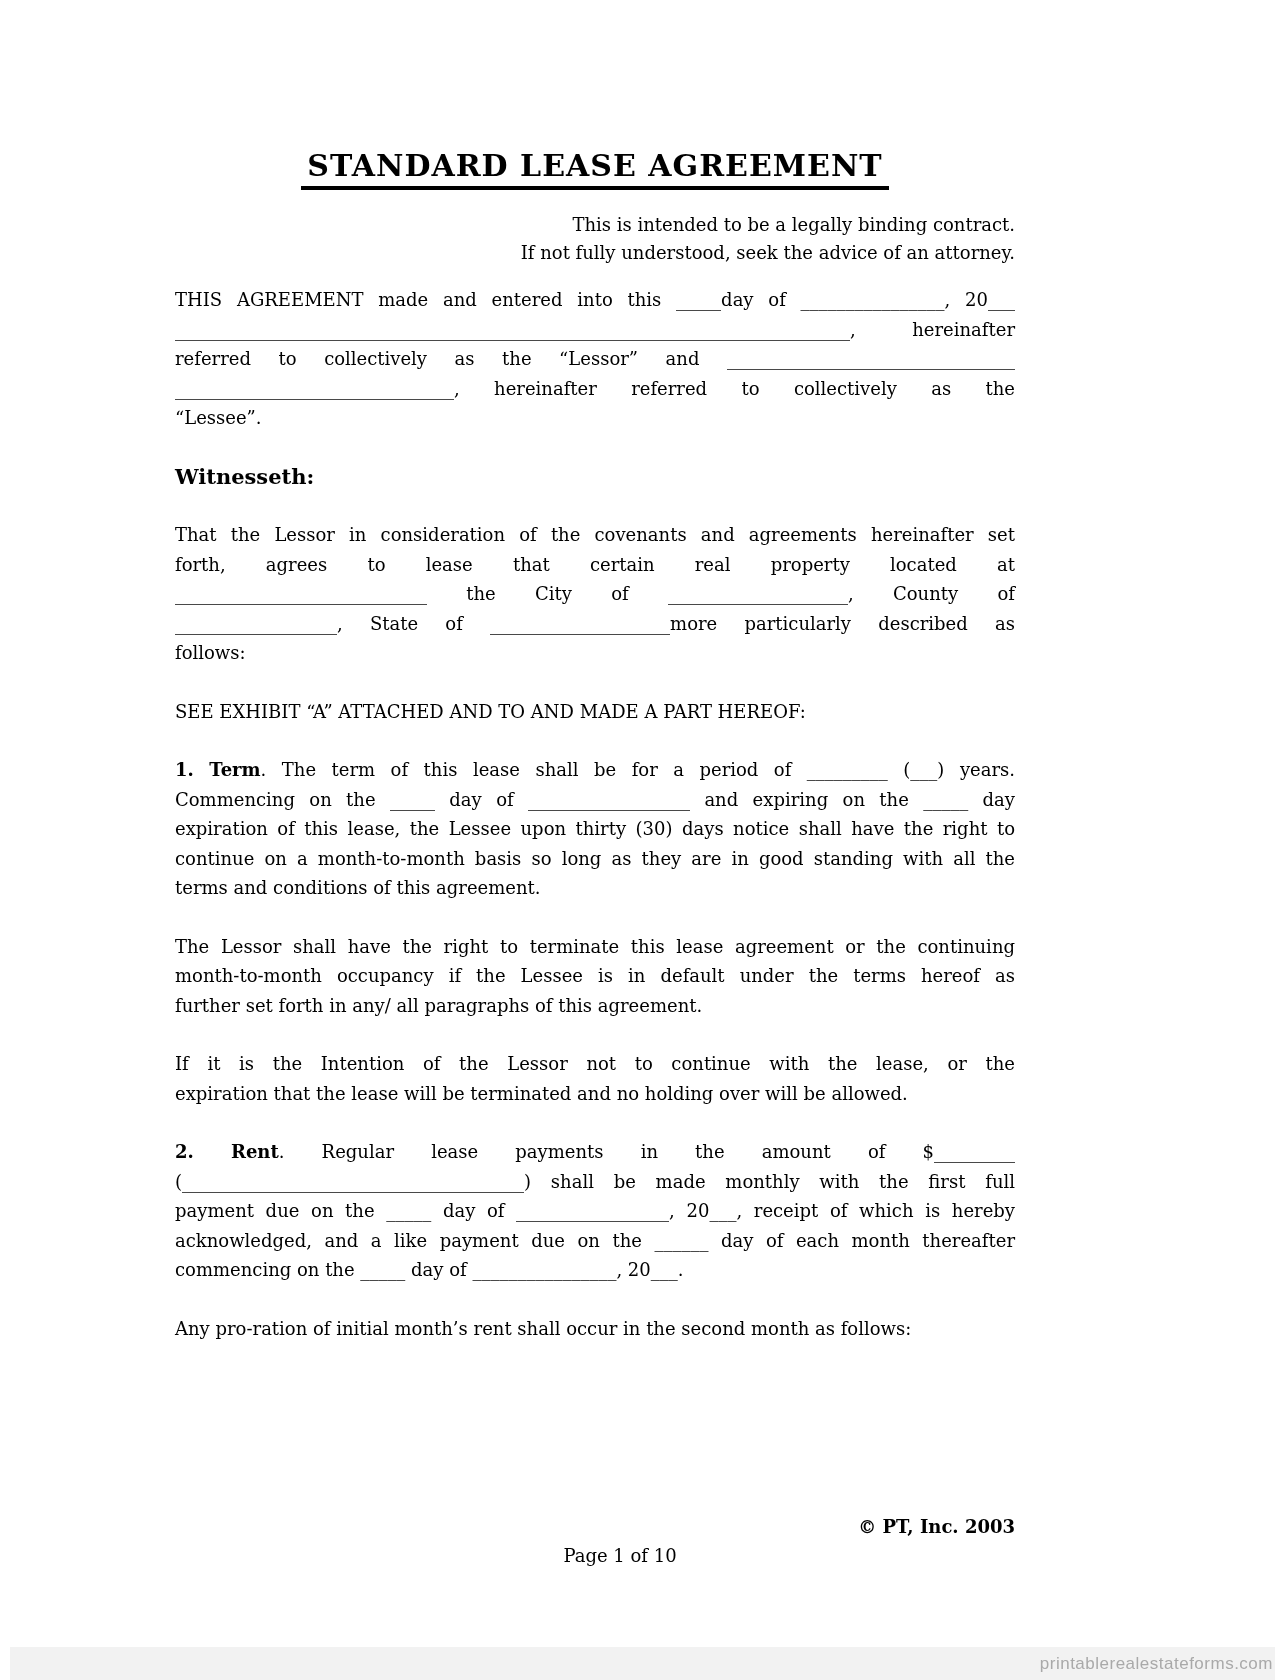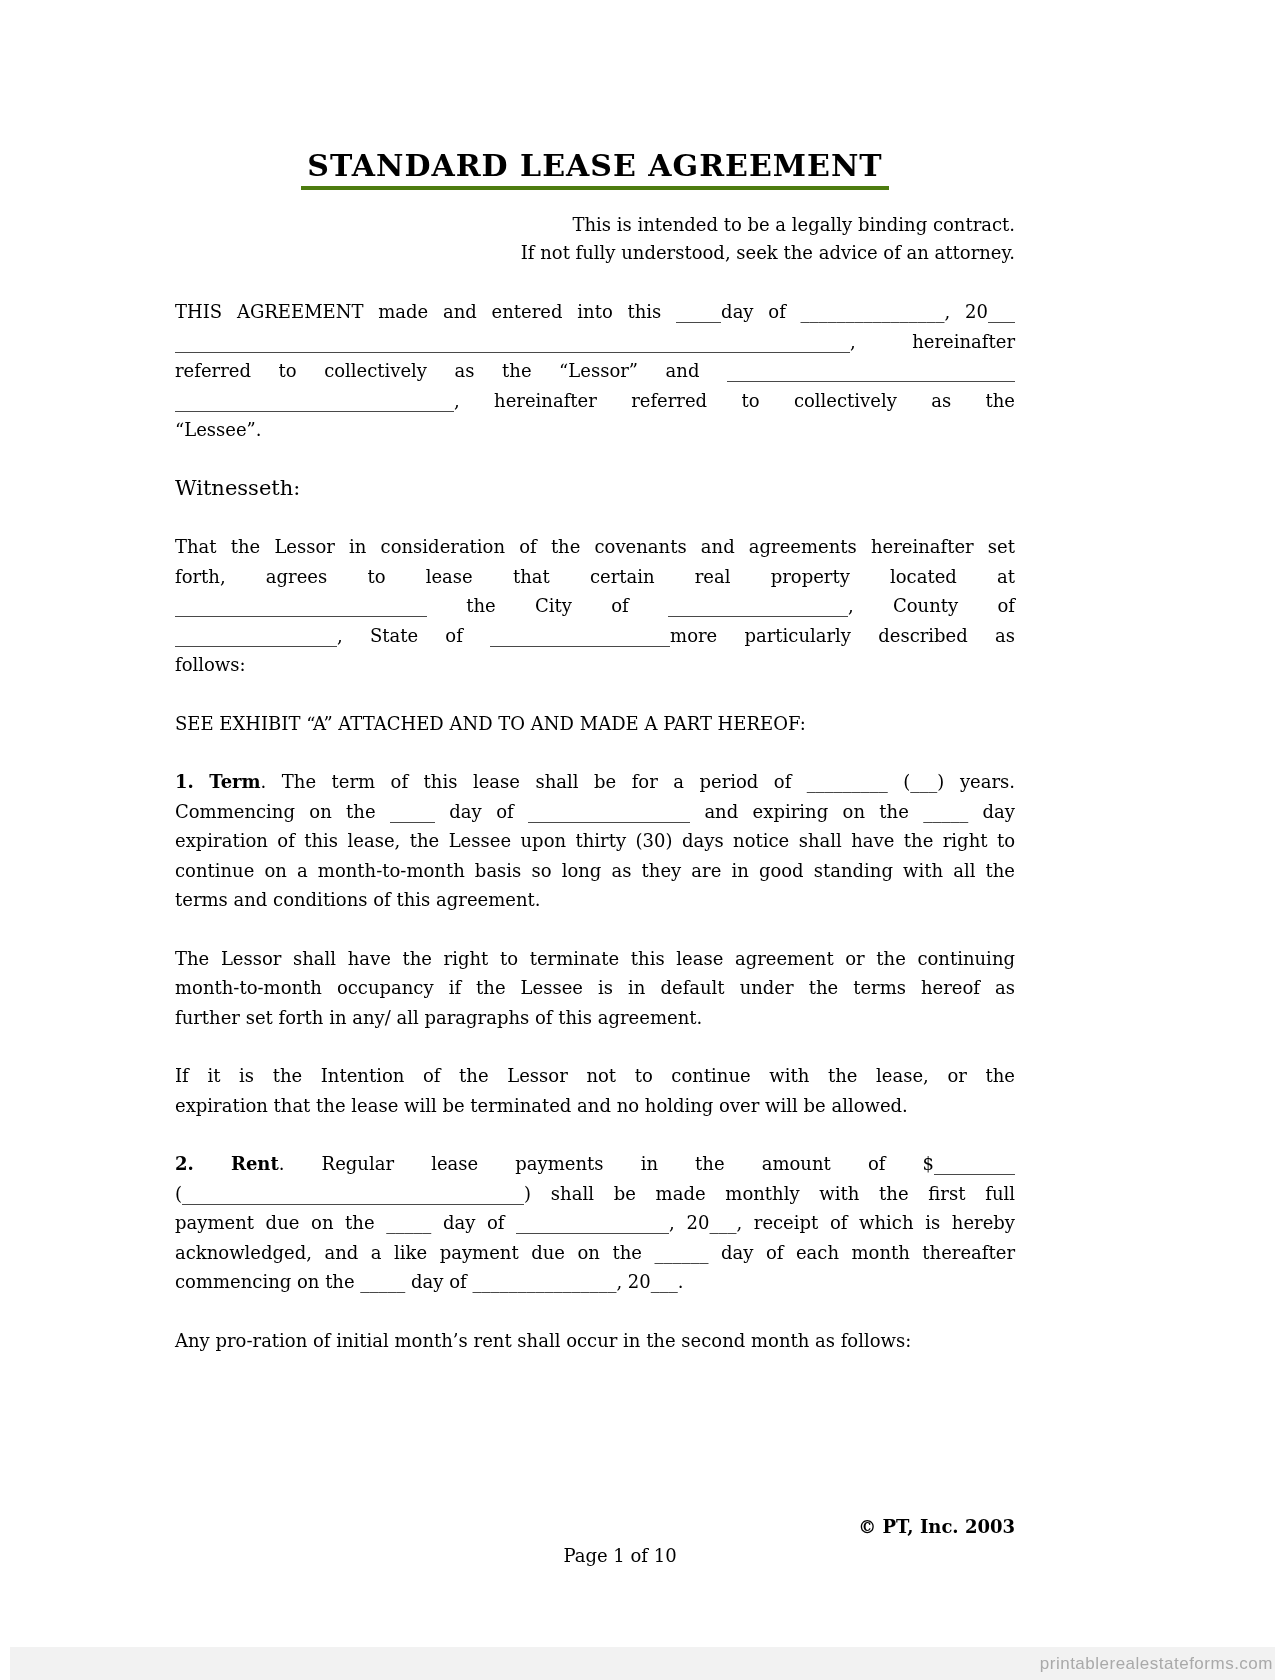--- a/index.html
+++ b/index.html
@@ -20,39 +20,39 @@
   }
   .doc-title {
     margin-top: 148px;
     text-align: center;
     font-size: 30px;
     font-weight: bold;
     letter-spacing: 1px;
     line-height: 35px;
   }
   .doc-title span.underlined {
-    border-bottom: 4px solid #4d7c0f;
+    border-bottom: 4px solid #000000;
     padding: 0 6px 3px 6px;
   }
   .subtitle {
     margin-top: 28px;
     text-align: right;
     font-size: 18px;
     line-height: 28px;
   }
   .blocks {
-    margin-top: 30px;
+    margin-top: 18px;
     font-size: 18px;
   }
   .para { margin: 0 0 29px 0; }
   .line { line-height: 29.5px; min-height: 29.5px; }
   .line.just { text-align: justify; text-align-last: justify; }
   .heading {
     font-size: 21px;
-    font-weight: normal;
+    font-weight: bold;
     line-height: 29.5px;
     margin: 0 0 29px 0;
   }
   .b { font-weight: bold; }
   .u { text-underline-offset: 3px; }
   .footer-copyright {
     position: absolute;
     top: 1516px;
     right: 260px;
     font-size: 18px;

